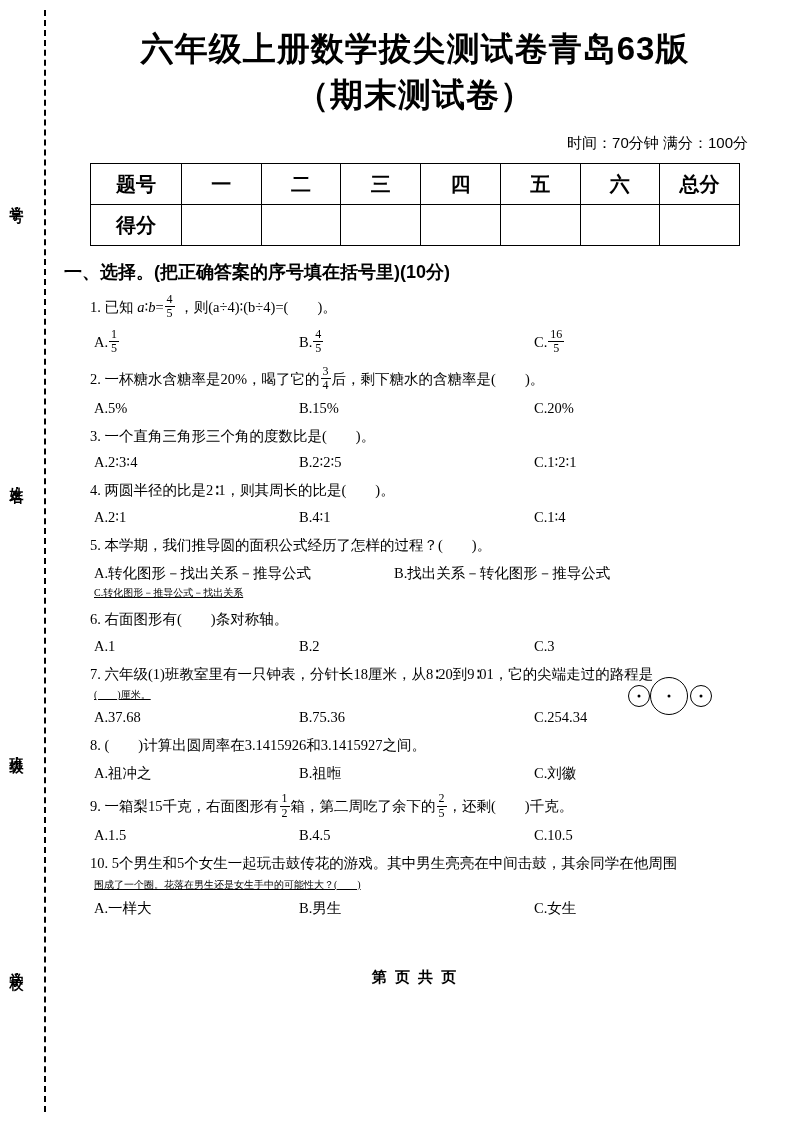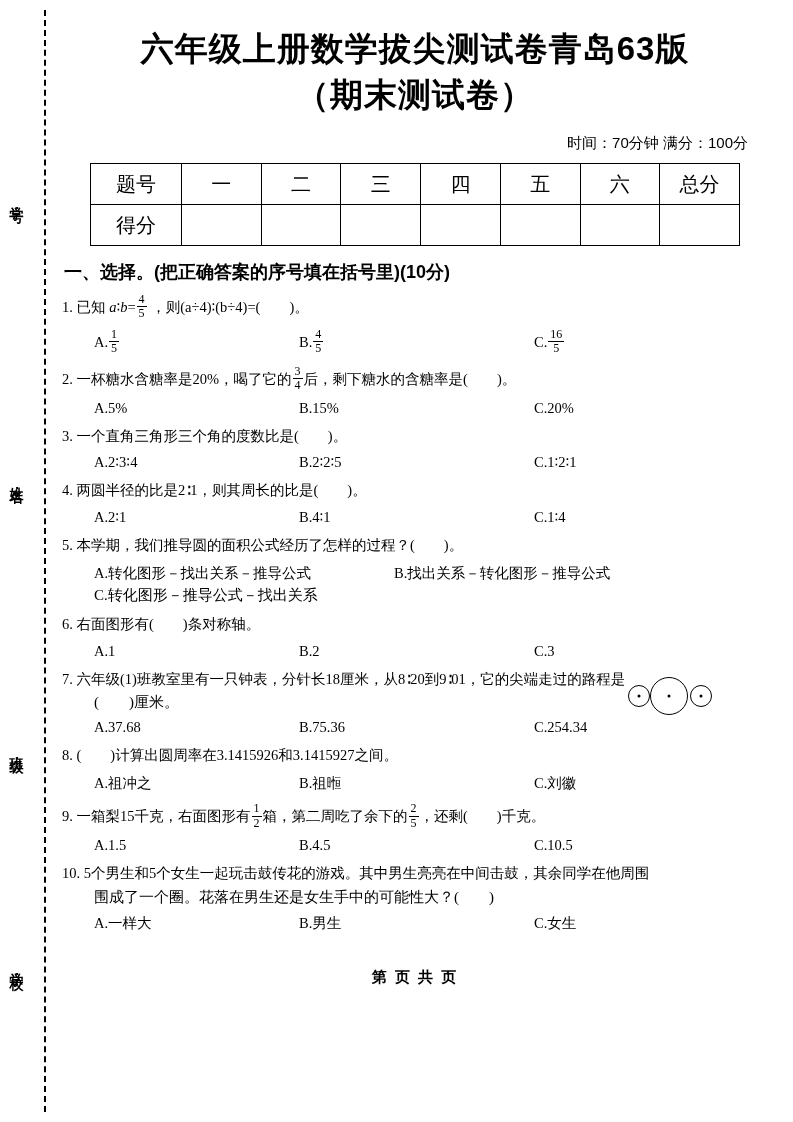--- a/index.html
+++ b/index.html
@@ -82,37 +82,37 @@
     margin: 10px auto 0 auto;
     width: 650px;
     table-layout: fixed;
   }
   table.score td {
     border: 1px solid #000;
     height: 38px;
     text-align: center;
     font-family: "Liberation Sans", sans-serif;
     font-size: 20px;
-    font-weight: normal;
+    font-weight: bold;
   }
   table.score td.hdr {
     width: 88px;
   }
 
   .section-head {
     font-family: Liberation Sans, sans-serif;
     font-weight: bold;
     font-size: 18px;
     margin: 14px 0 6px 4px;
   }
 
   .q {
     font-size: 14.5px;
     line-height: 1.5;
-    margin: 9px 0 0 2px;
+    margin: 9px 0 0 30px;
     position: relative;
   }
   .q .num {
     display: inline;
   }
   .qtext { display: inline; }
 
   .opts {
     margin: 7px 0 0 34px;
     font-size: 14.5px;
@@ -120,21 +120,22 @@
   }
   .opts .o1 { width: 205px; }
   .opts .o2 { width: 235px; }
   .opts .o3 { flex: 1; }
 
   .opts.wide .o1 { width: 300px; }
   .opts.wide .o2 { width: 300px; }
 
   .cont {
     margin: 3px 0 0 34px;
-    font-size: 15px;
+    font-size: 10px;
+    text-decoration: underline;
   }
 
   
   .frac {
     display: inline-block;
     vertical-align: -0.45em;
     text-align: center;
     font-size: 12px;
     line-height: 1.12;
     margin: 0 1px;

